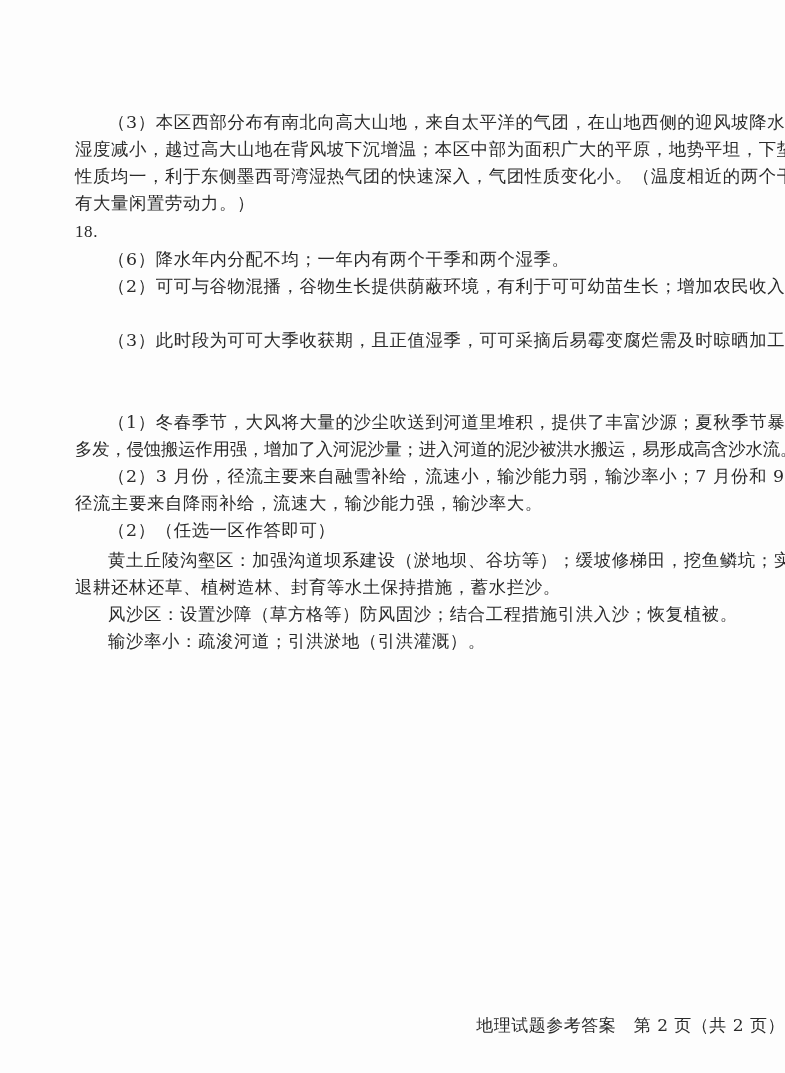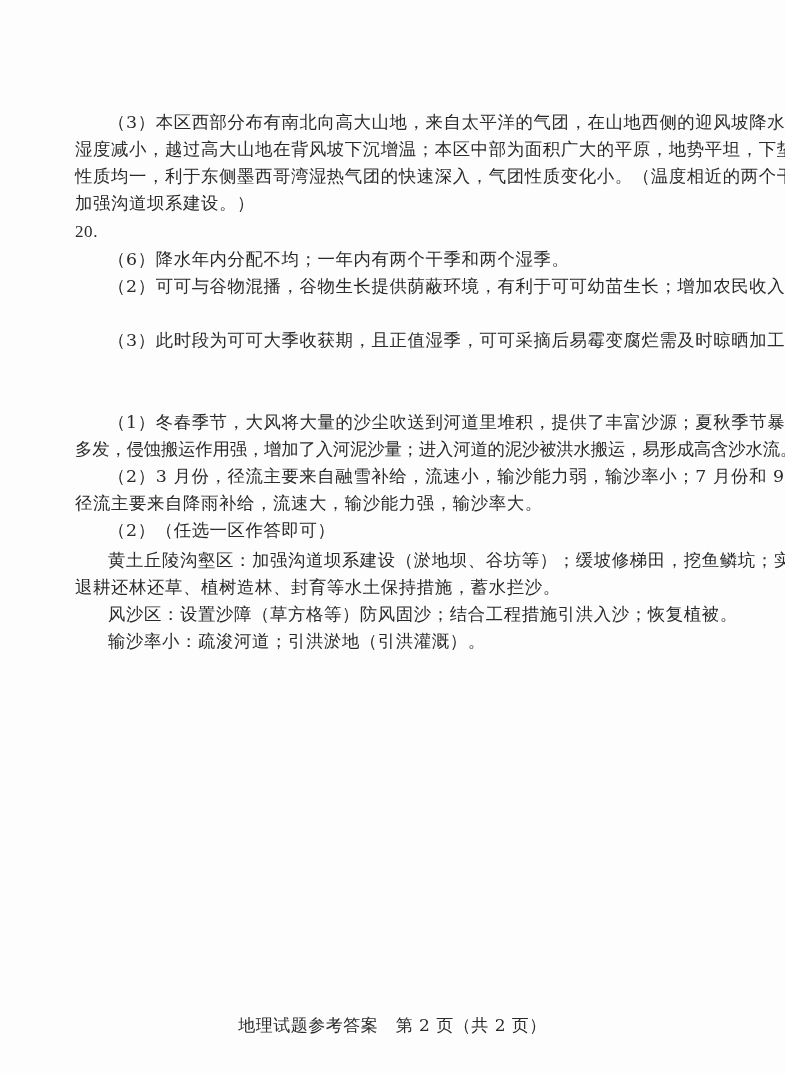--- a/index.html
+++ b/index.html
@@ -8,35 +8,35 @@
     font-family: "DejaVu Serif", "Liberation Serif", serif; color: #2a2a2a;
   }
   .page { position: absolute; left: 0; top: 0; width: 785px; height: 1073px; background: #fdfdfd; }
   .line {
     position: absolute; left: 75px; width: 645px; white-space: nowrap;
     font-size: 17.4px; line-height: 22px; letter-spacing: 0.6px;
   }
   .indent { left: 108px; }
   .num { font-family: "Liberation Serif", serif; font-size: 17px; }
   .footer {
-    position: absolute; top: 1014px; left: 0; width: 785px; text-align: center;
+    position: absolute; top: 1014px; left: 0; width: 785px; text-align: right;
     font-size: 17px; line-height: 22px; letter-spacing: 0.5px;
   }
 </style>
 </head>
 <body>
 
 <div class="page">
 
   <div class="line indent" style="top:111px">（3）本区西部分布有南北向高大山地，来自太平洋的气团，在山地西侧的迎风坡降水后，</div>
   <div class="line" style="top:138px">湿度减小，越过高大山地在背风坡下沉增温；本区中部为面积广大的平原，地势平坦，下垫面</div>
   <div class="line" style="top:165px">性质均一，利于东侧墨西哥湾湿热气团的快速深入，气团性质变化小。（温度相近的两个干湿</div>
-  <div class="line" style="top:192px">加强沟道坝系建设。）</div>
+  <div class="line" style="top:192px">有大量闲置劳动力。）</div>
 
-  <div class="line num" style="top:221px">20.</div>
+  <div class="line num" style="top:221px">18.</div>
   <div class="line indent" style="top:248px">（6）降水年内分配不均；一年内有两个干季和两个湿季。</div>
   <div class="line indent" style="top:275px">（2）可可与谷物混播，谷物生长提供荫蔽环境，有利于可可幼苗生长；增加农民收入，</div>
   <div class="line indent" style="top:329px">（3）此时段为可可大季收获期，且正值湿季，可可采摘后易霉变腐烂需及时晾晒加工，</div>
 
   <div class="line indent" style="top:411px">（1）冬春季节，大风将大量的沙尘吹送到河道里堆积，提供了丰富沙源；夏秋季节暴雨</div>
   <div class="line" style="top:438px; letter-spacing:-0.2px">多发，侵蚀搬运作用强，增加了入河泥沙量；进入河道的泥沙被洪水搬运，易形成高含沙水流。</div>
   <div class="line indent" style="top:465px">（2）3 月份，径流主要来自融雪补给，流速小，输沙能力弱，输沙率小；7 月份和 9 月份，</div>
   <div class="line" style="top:492px">径流主要来自降雨补给，流速大，输沙能力强，输沙率大。</div>
   <div class="line indent" style="top:519px">（2）（任选一区作答即可）</div>
   <div class="line indent" style="top:549px">黄土丘陵沟壑区：加强沟道坝系建设（淤地坝、谷坊等）；缓坡修梯田，挖鱼鳞坑；实施</div>

